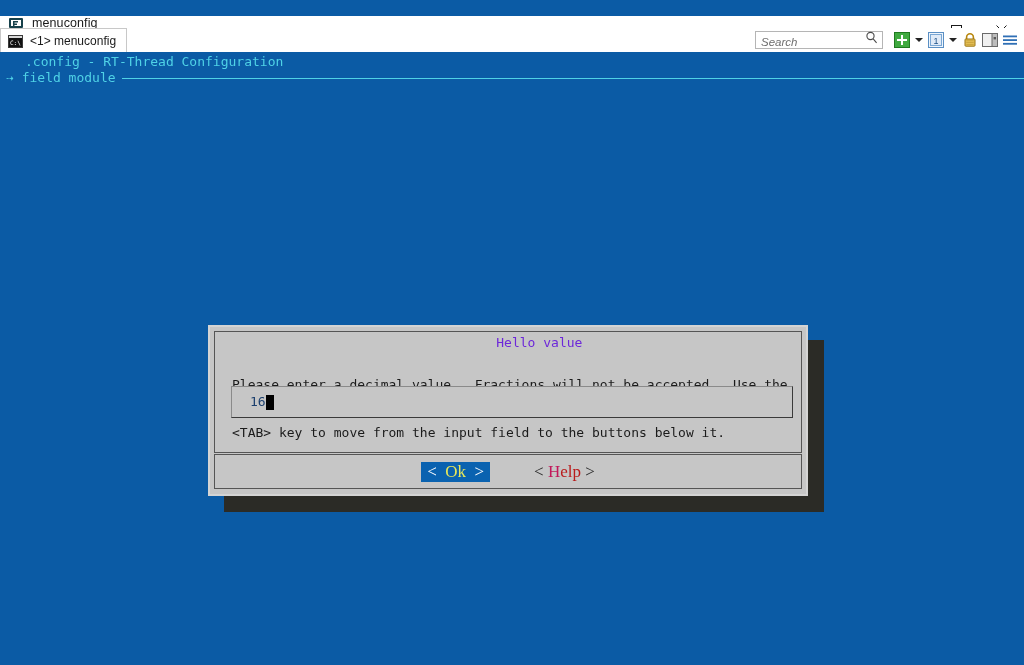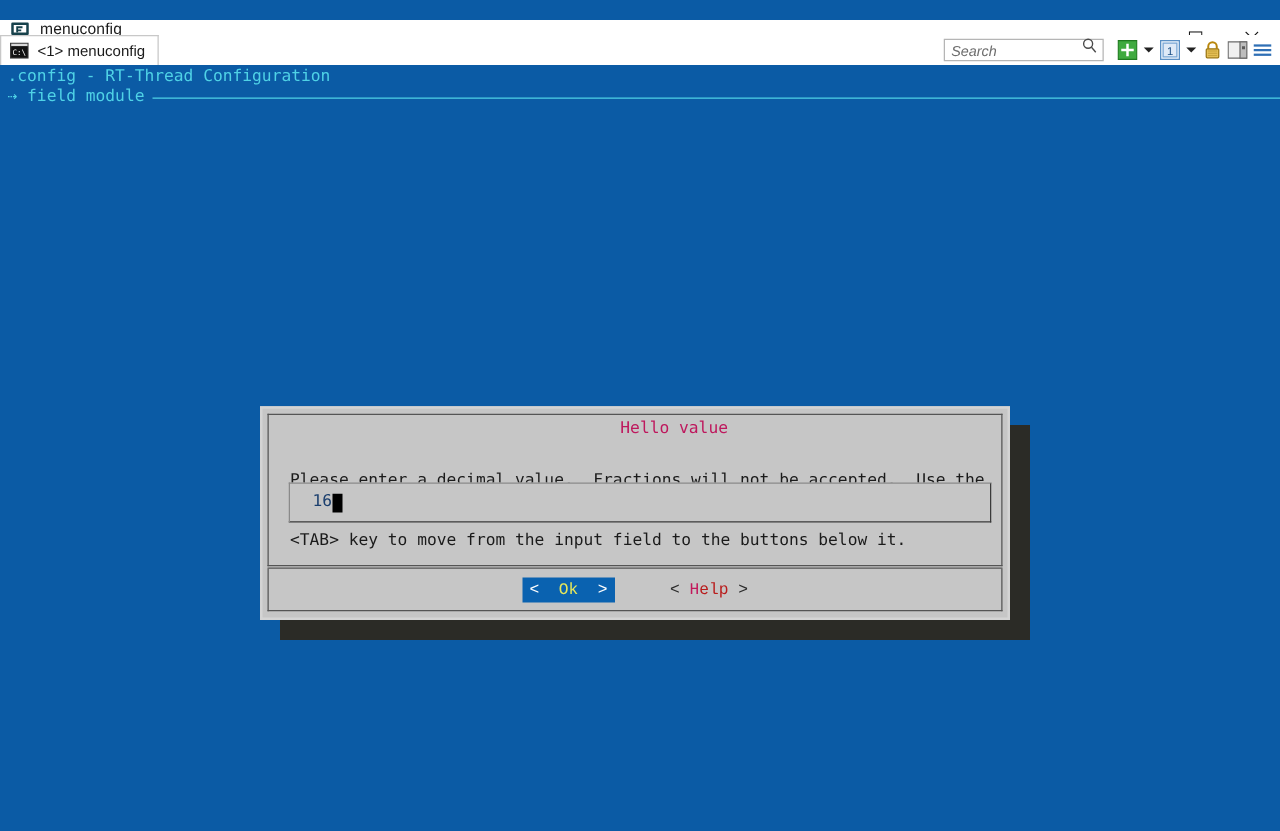--- a/index.html
+++ b/index.html
@@ -141,21 +141,21 @@
     font-size: 13px;
     line-height: 16px;
     color: #5fd7e8;
   }
   .term-line {
     position: absolute;
     left: 6px;
     white-space: pre;
     color: #4fd2e6;
   }
-  .term-l1 { top: 2px; }
+  .term-l1 { top: 2px; margin-left: 19px; }
   .term-l2 { top: 18px; display: flex; align-items: center; gap: 0; }
   .hr-rule {
     display: inline-block;
     height: 1px;
     background: #4fd2e6;
     width: 940px;
     margin-left: 6px;
     vertical-align: middle;
   }
 
@@ -201,21 +201,21 @@
   .title-dash {
     flex: 1;
     height: 1px;
     background: #555555;
   }
   .dlg-title {
     position: absolute;
     left: 0; right: 0;
     top: -8px;
     text-align: center;
-    color: #be185d;
+    color: #6d28d9;
     font-family: "DejaVu Sans Mono", monospace;
     font-size: 13px;
     line-height: 16px;
     white-space: pre;
   }
   .dlg-title span { background: #c6c6c6; padding: 0 7px; }
 
   .dlg-body {
     position: absolute;
     left: 22px; top: 18px;
@@ -266,22 +266,22 @@
     width: 588px;
     height: 34px;
     border: 1px solid #555555;
     border-top: none;
     display: flex;
     align-items: center;
     justify-content: center;
     gap: 44px;
   }
   .btn {
-    font-family: Liberation Mono, monospace;
-    font-size: 13px;
+    font-family: Liberation Serif, serif;
+    font-size: 17px;
     line-height: 16px;
     white-space: pre;
     padding: 2px 0;
   }
   .btn-ok {
     background: #0a62b0;
     padding: 2px 6px;
   }
   .btn-ok .bracket { color: #ffffff; }
   .btn-ok .label   { color: #e8e85a; }

